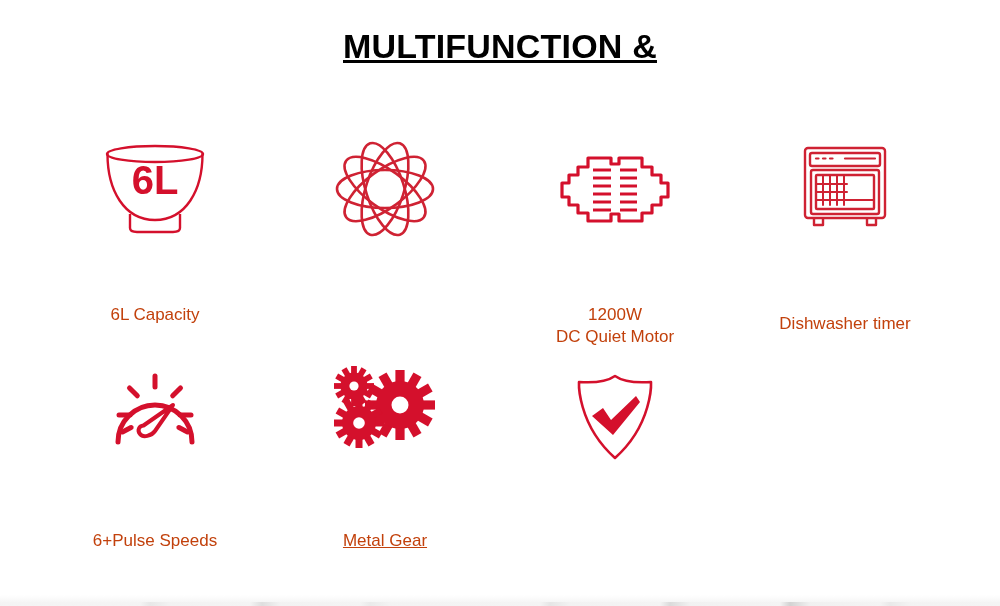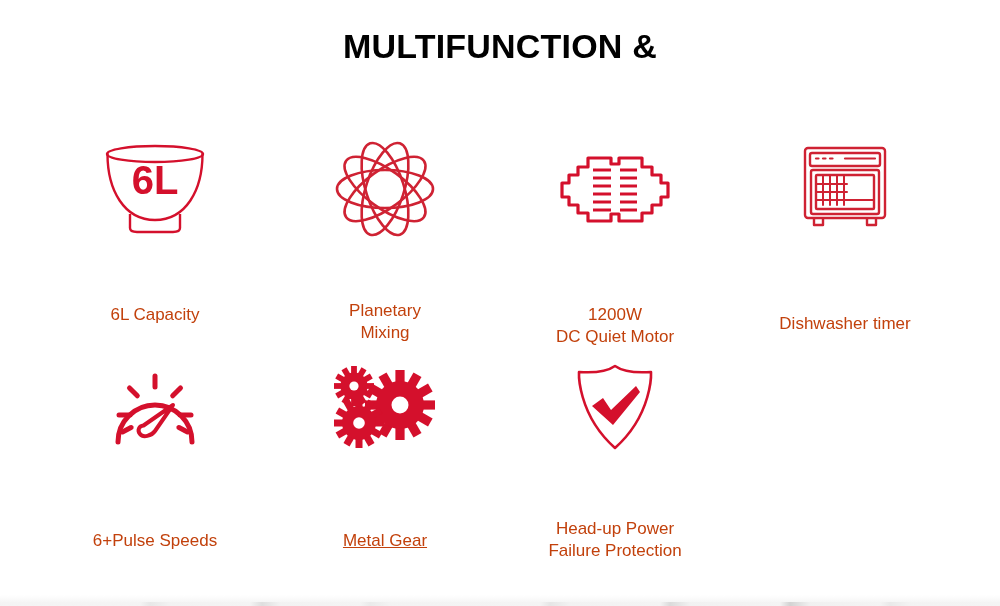--- a/index.html
+++ b/index.html
@@ -26,20 +26,21 @@
     position: absolute;
     top: 20px;
     left: 0;
     width: 1000px;
     text-align: center;
     color: #000000;
     font-weight: bold;
     font-size: 34px;
     line-height: 52px;
     letter-spacing: 0.2px;
+    text-decoration: underline;
   }
   .heading .hline { display: block; white-space: nowrap; }
 
   
   .grid {
     position: absolute;
     top: 134px;
     left: 40px;
     width: 920px;
     display: grid;
@@ -139,22 +140,20 @@
         <svg width="102" height="102" viewBox="0 0 102 102">
           <g fill="none" stroke="#cf2233" stroke-width="2.6">
             <ellipse cx="51" cy="51" rx="48" ry="19" transform="rotate(0 51 51)"></ellipse>
             <ellipse cx="51" cy="51" rx="48" ry="19" transform="rotate(36 51 51)"></ellipse>
             <ellipse cx="51" cy="51" rx="48" ry="19" transform="rotate(72 51 51)"></ellipse>
             <ellipse cx="51" cy="51" rx="48" ry="19" transform="rotate(108 51 51)"></ellipse>
             <ellipse cx="51" cy="51" rx="48" ry="19" transform="rotate(144 51 51)"></ellipse>
           </g>
         </svg>
       </div>
-      <div class="caption">Planetary
-Mixing</div>
     </div>
 
     <div class="cell cell-motor">
       <div class="icon-wrap">
         <svg width="116" height="72" viewBox="0 0 116 72">
           <g fill="none" stroke="#d4102c" stroke-width="3.2" stroke-linejoin="round">
             <path d="M31 5 H54 V11 H62 V5 H85 V14 H95 V22 H104 V30 H111 V44 H104 V52 H95 V60 H85 V68 H62 V61 H54 V68 H31 V60 H21 V52 H12 V44 H5 V30 H12 V22 H21 V14 H31 Z"></path>
           </g>
           <g stroke="#d4102c" stroke-width="3" stroke-linecap="butt">
             <line x1="36" y1="17" x2="54" y2="17"></line>
@@ -295,21 +294,19 @@
       <div class="caption">Metal Gear</div>
     </div>
 
     <div class="cell cell-shield">
       <div class="icon-wrap">
         <svg width="86" height="90" viewBox="0 0 86 90">
           <path d="M43 4 C36 9 22 11 7 10 C7 10 5 52 43 86 C81 52 79 10 79 10 C64 11 50 9 43 4 Z" fill="none" stroke="#d4102c" stroke-width="2.6" stroke-linejoin="round"></path>
           <path d="M20 44 L31 36 L39 48 L64 24 L68 30 L41 63 Z" fill="#d4102c"></path>
         </svg>
       </div>
-      <div class="caption">Head-up Power
-Failure Protection</div>
     </div>
 
   </div>
 
   <div class="bottom-strip"></div>
 
 </div>
 
 </body></html>

